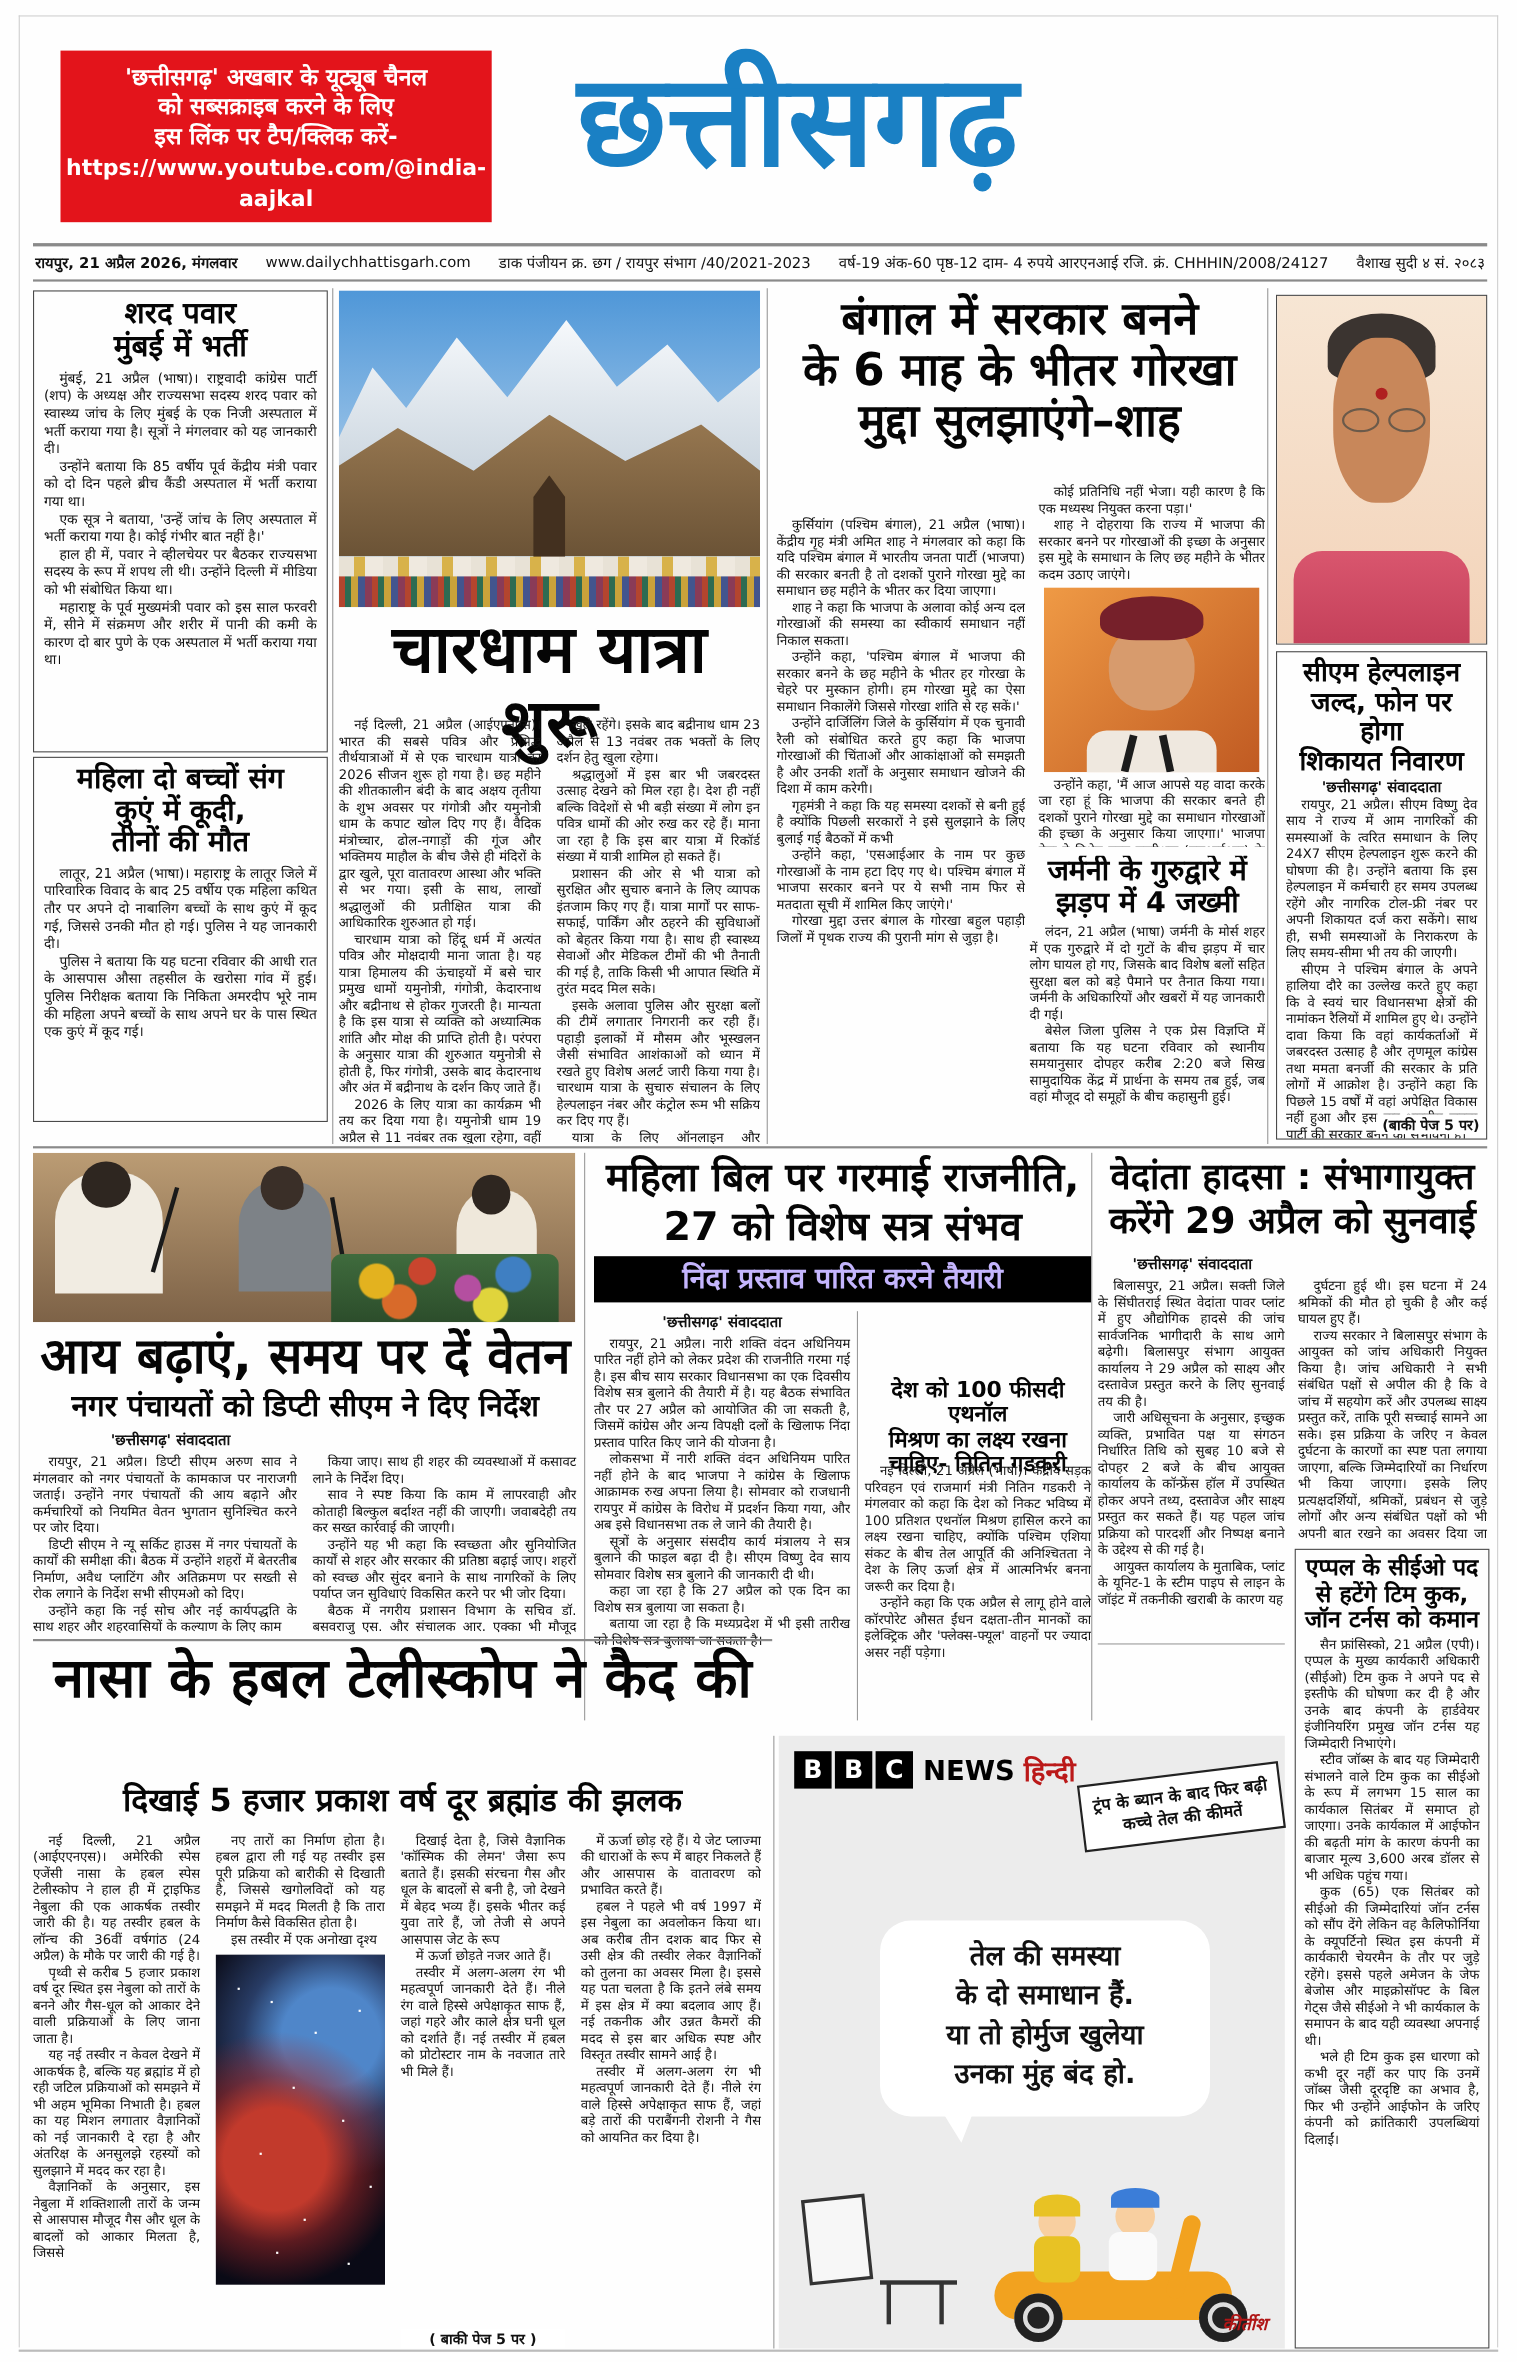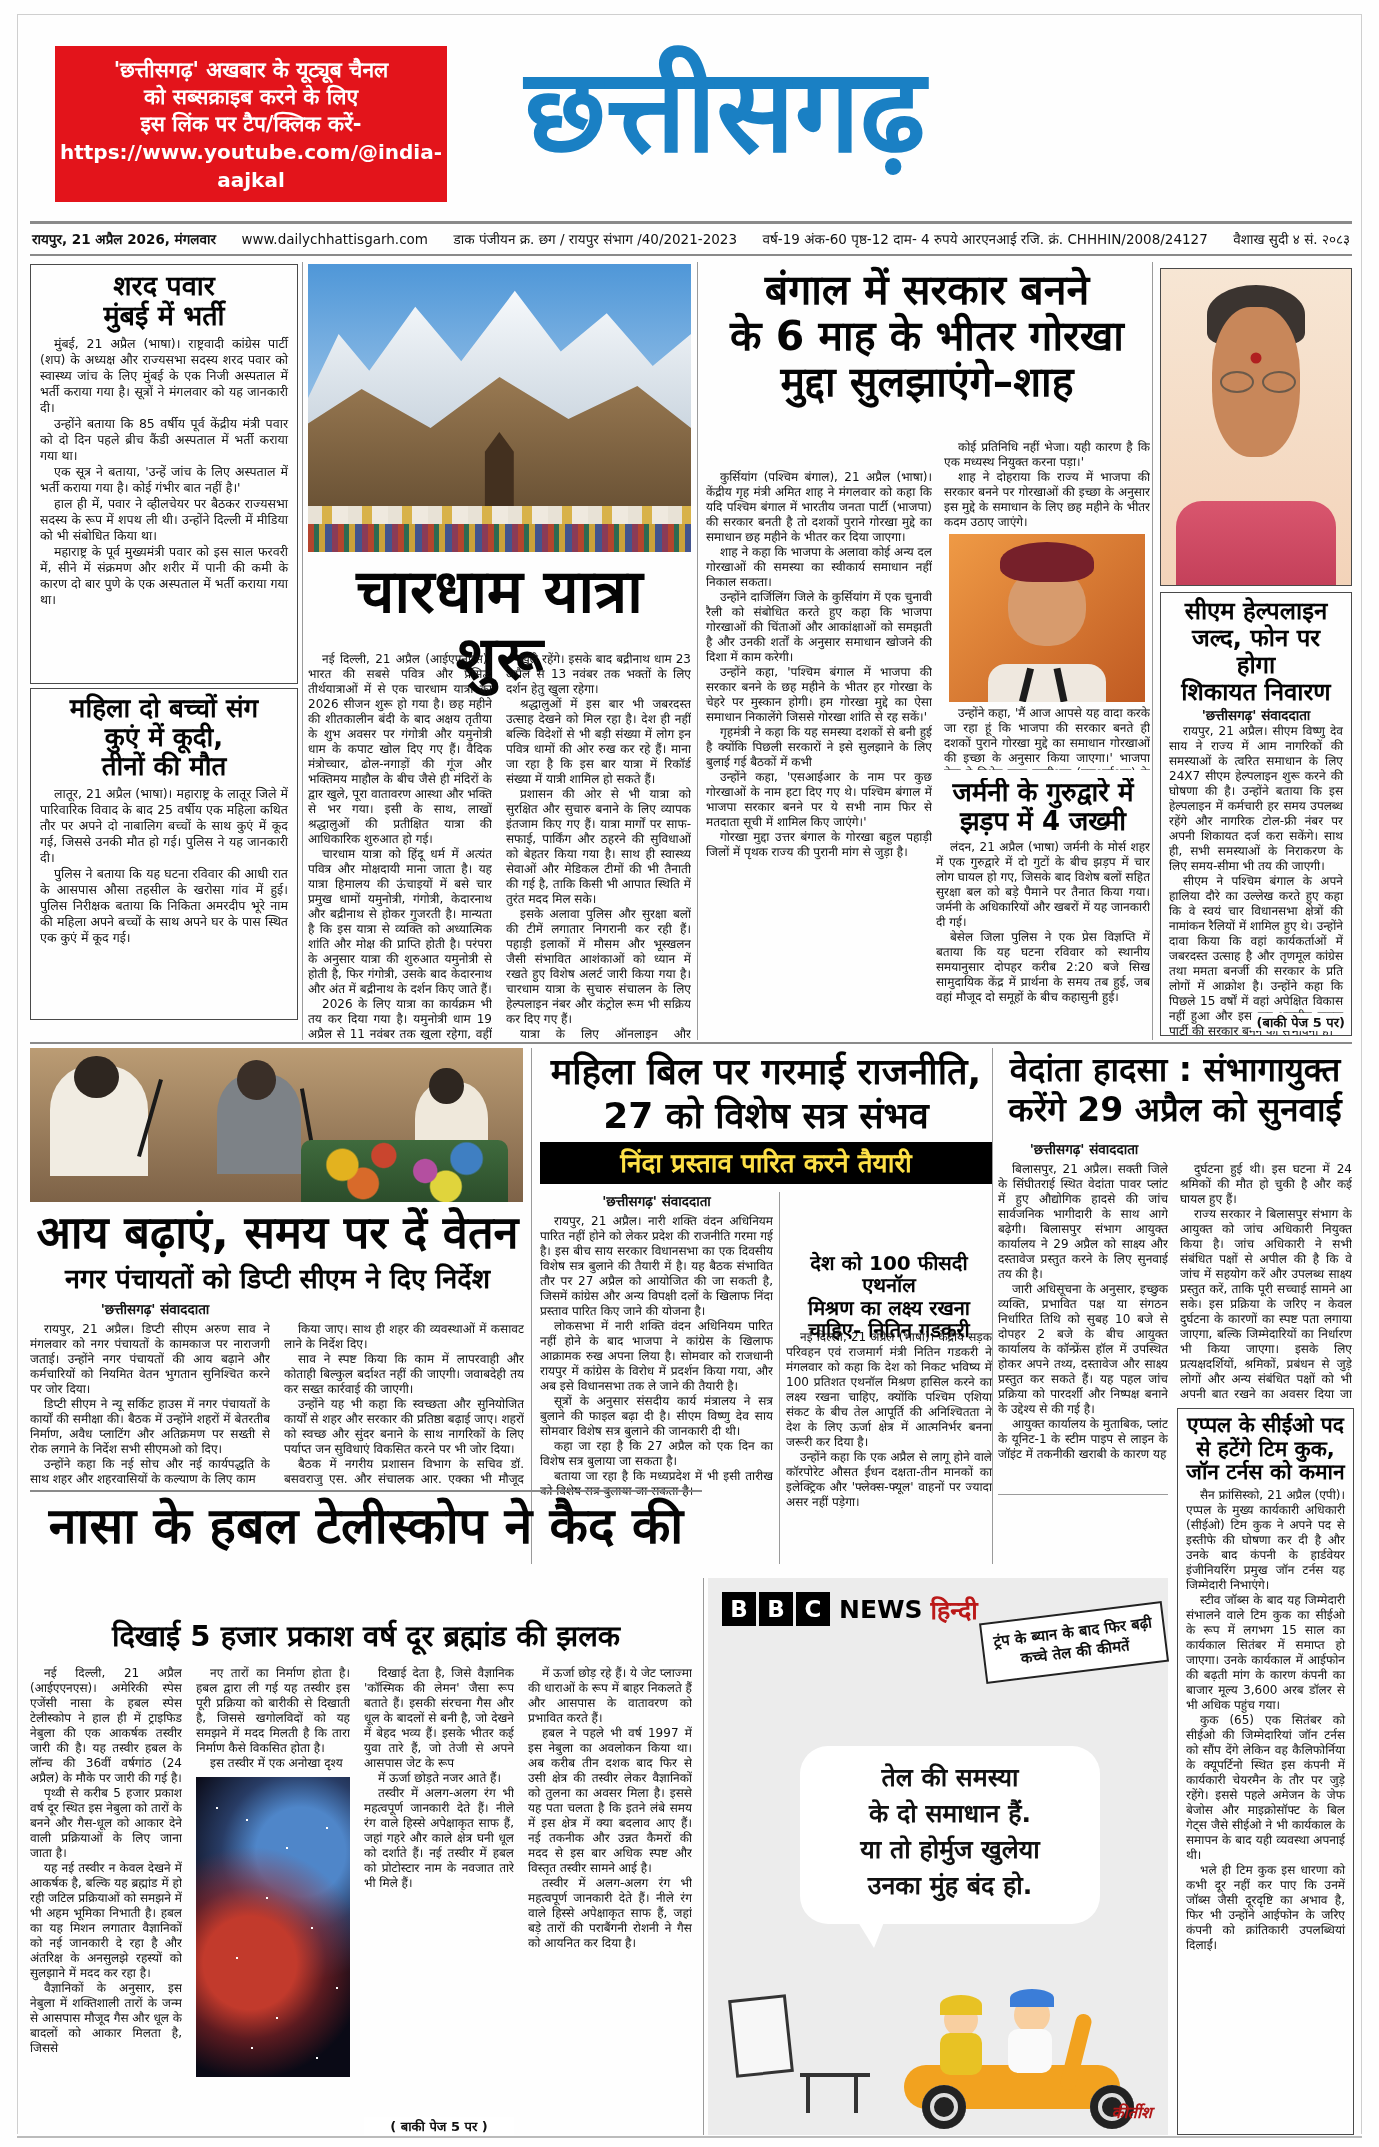--- a/index.html
+++ b/index.html
@@ -100,22 +100,22 @@
   </div>
 
   <div class="abs" style="left:706px;top:268px;width:442px;">
     <div class="title" style="font-size:41px;">बंगाल में सरकार बनने</div>
     <div class="title" style="font-size:41px;">के 6 माह के भीतर गोरखा</div>
     <div class="title" style="font-size:41px;">मुद्दा सुलझाएंगे–शाह</div>
   </div>
   <div class="col body12" style="left:706px;top:440px;width:226px;height:596px;margin-top:30px;">
     <p>कुर्सियांग (पश्चिम बंगाल), 21 अप्रैल (भाषा)। केंद्रीय गृह मंत्री अमित शाह ने मंगलवार को कहा कि यदि पश्चिम बंगाल में भारतीय जनता पार्टी (भाजपा) की सरकार बनती है तो दशकों पुराने गोरखा मुद्दे का समाधान छह महीने के भीतर कर दिया जाएगा।</p>
     <p>शाह ने कहा कि भाजपा के अलावा कोई अन्य दल गोरखाओं की समस्या का स्वीकार्य समाधान नहीं निकाल सकता।</p>
+    <p>उन्होंने कहा, 'पश्चिम बंगाल में भाजपा की सरकार बनने के छह महीने के भीतर हर गोरखा के चेहरे पर मुस्कान होगी। हम गोरखा मुद्दे का ऐसा समाधान निकालेंगे जिससे गोरखा शांति से रह सकें।'</p>
     <p>उन्होंने दार्जिलिंग जिले के कुर्सियांग में एक चुनावी रैली को संबोधित करते हुए कहा कि भाजपा गोरखाओं की चिंताओं और आकांक्षाओं को समझती है और उनकी शर्तों के अनुसार समाधान खोजने की दिशा में काम करेगी।</p>
-    <p>उन्होंने कहा, 'पश्चिम बंगाल में भाजपा की सरकार बनने के छह महीने के भीतर हर गोरखा के चेहरे पर मुस्कान होगी। हम गोरखा मुद्दे का ऐसा समाधान निकालेंगे जिससे गोरखा शांति से रह सकें।'</p>
     <p>गृहमंत्री ने कहा कि यह समस्या दशकों से बनी हुई है क्योंकि पिछली सरकारों ने इसे सुलझाने के लिए बुलाई गई बैठकों में कभी</p>
     <p>उन्होंने कहा, 'एसआईआर के नाम पर कुछ गोरखाओं के नाम हटा दिए गए थे। पश्चिम बंगाल में भाजपा सरकार बनने पर ये सभी नाम फिर से मतदाता सूची में शामिल किए जाएंगे।'</p>
     <p>गोरखा मुद्दा उत्तर बंगाल के गोरखा बहुल पहाड़ी जिलों में पृथक राज्य की पुरानी मांग से जुड़ा है।</p>
   </div>
   <div class="abs" style="left:944px;top:440px;width:206px;height:330px;overflow:hidden;">
     <div class="body12">
       <p>कोई प्रतिनिधि नहीं भेजा। यही कारण है कि एक मध्यस्थ नियुक्त करना पड़ा।'</p>
       <p>शाह ने दोहराया कि राज्य में भाजपा की सरकार बनने पर गोरखाओं की इच्छा के अनुसार इस मुद्दे के समाधान के लिए छह महीने के भीतर कदम उठाए जाएंगे।</p>
     </div>
     <div style="position:relative;width:196px;height:168px;margin:4px auto;overflow:hidden;">
@@ -189,21 +189,21 @@
   </div>
   <div class="col body12" style="left:284px;top:1322px;width:240px;height:164px;">
     <p>किया जाए। साथ ही शहर की व्यवस्थाओं में कसावट लाने के निर्देश दिए।</p>
     <p>साव ने स्पष्ट किया कि काम में लापरवाही और कोताही बिल्कुल बर्दाश्त नहीं की जाएगी। जवाबदेही तय कर सख्त कार्रवाई की जाएगी।</p>
     <p>उन्होंने यह भी कहा कि स्वच्छता और सुनियोजित कार्यों से शहर और सरकार की प्रतिष्ठा बढ़ाई जाए। शहरों को स्वच्छ और सुंदर बनाने के साथ नागरिकों के लिए पर्याप्त जन सुविधाएं विकसित करने पर भी जोर दिया।</p>
     <p>बैठक में नगरीय प्रशासन विभाग के सचिव डॉ. बसवराजु एस. और संचालक आर. एक्का भी मौजूद रहे।</p>
   </div>
 
   <div class="abs title" style="left:540px;top:1052px;width:452px;font-size:36px;">महिला बिल पर गरमाई राजनीति,</div>
   <div class="abs title" style="left:540px;top:1096px;width:452px;font-size:36px;">27 को विशेष सत्र संभव</div>
-  <div class="abs" style="left:540px;top:1142px;width:452px;height:42px;background:#000;color:#fde047;font-weight:bold;font-size:26px;line-height:42px;text-align:center;">निंदा प्रस्ताव पारित करने तैयारी</div>
+  <div class="abs" style="left:540px;top:1142px;width:452px;height:42px;background:#000;color:#c4b5fd;font-weight:bold;font-size:26px;line-height:42px;text-align:center;">निंदा प्रस्ताव पारित करने तैयारी</div>
   <div class="abs byline" style="left:540px;top:1192px;width:233px;">'छत्तीसगढ़' संवाददाता</div>
   <div class="col body12" style="left:540px;top:1214px;width:233px;height:348px;">
     <p>रायपुर, 21 अप्रैल। नारी शक्ति वंदन अधिनियम पारित नहीं होने को लेकर प्रदेश की राजनीति गरमा गई है। इस बीच साय सरकार विधानसभा का एक दिवसीय विशेष सत्र बुलाने की तैयारी में है। यह बैठक संभावित तौर पर 27 अप्रैल को आयोजित की जा सकती है, जिसमें कांग्रेस और अन्य विपक्षी दलों के खिलाफ निंदा प्रस्ताव पारित किए जाने की योजना है।</p>
     <p>लोकसभा में नारी शक्ति वंदन अधिनियम पारित नहीं होने के बाद भाजपा ने कांग्रेस के खिलाफ आक्रामक रुख अपना लिया है। सोमवार को राजधानी रायपुर में कांग्रेस के विरोध में प्रदर्शन किया गया, और अब इसे विधानसभा तक ले जाने की तैयारी है।</p>
     <p>सूत्रों के अनुसार संसदीय कार्य मंत्रालय ने सत्र बुलाने की फाइल बढ़ा दी है। सीएम विष्णु देव साय सोमवार विशेष सत्र बुलाने की जानकारी दी थी।</p>
     <p>कहा जा रहा है कि 27 अप्रैल को एक दिन का विशेष सत्र बुलाया जा सकता है।</p>
     <p>बताया जा रहा है कि मध्यप्रदेश में भी इसी तारीख को विशेष सत्र बुलाया जा सकता है।</p>
   </div>
 
   <div class="vr" style="left:779px;top:1192px;height:372px;"></div>

